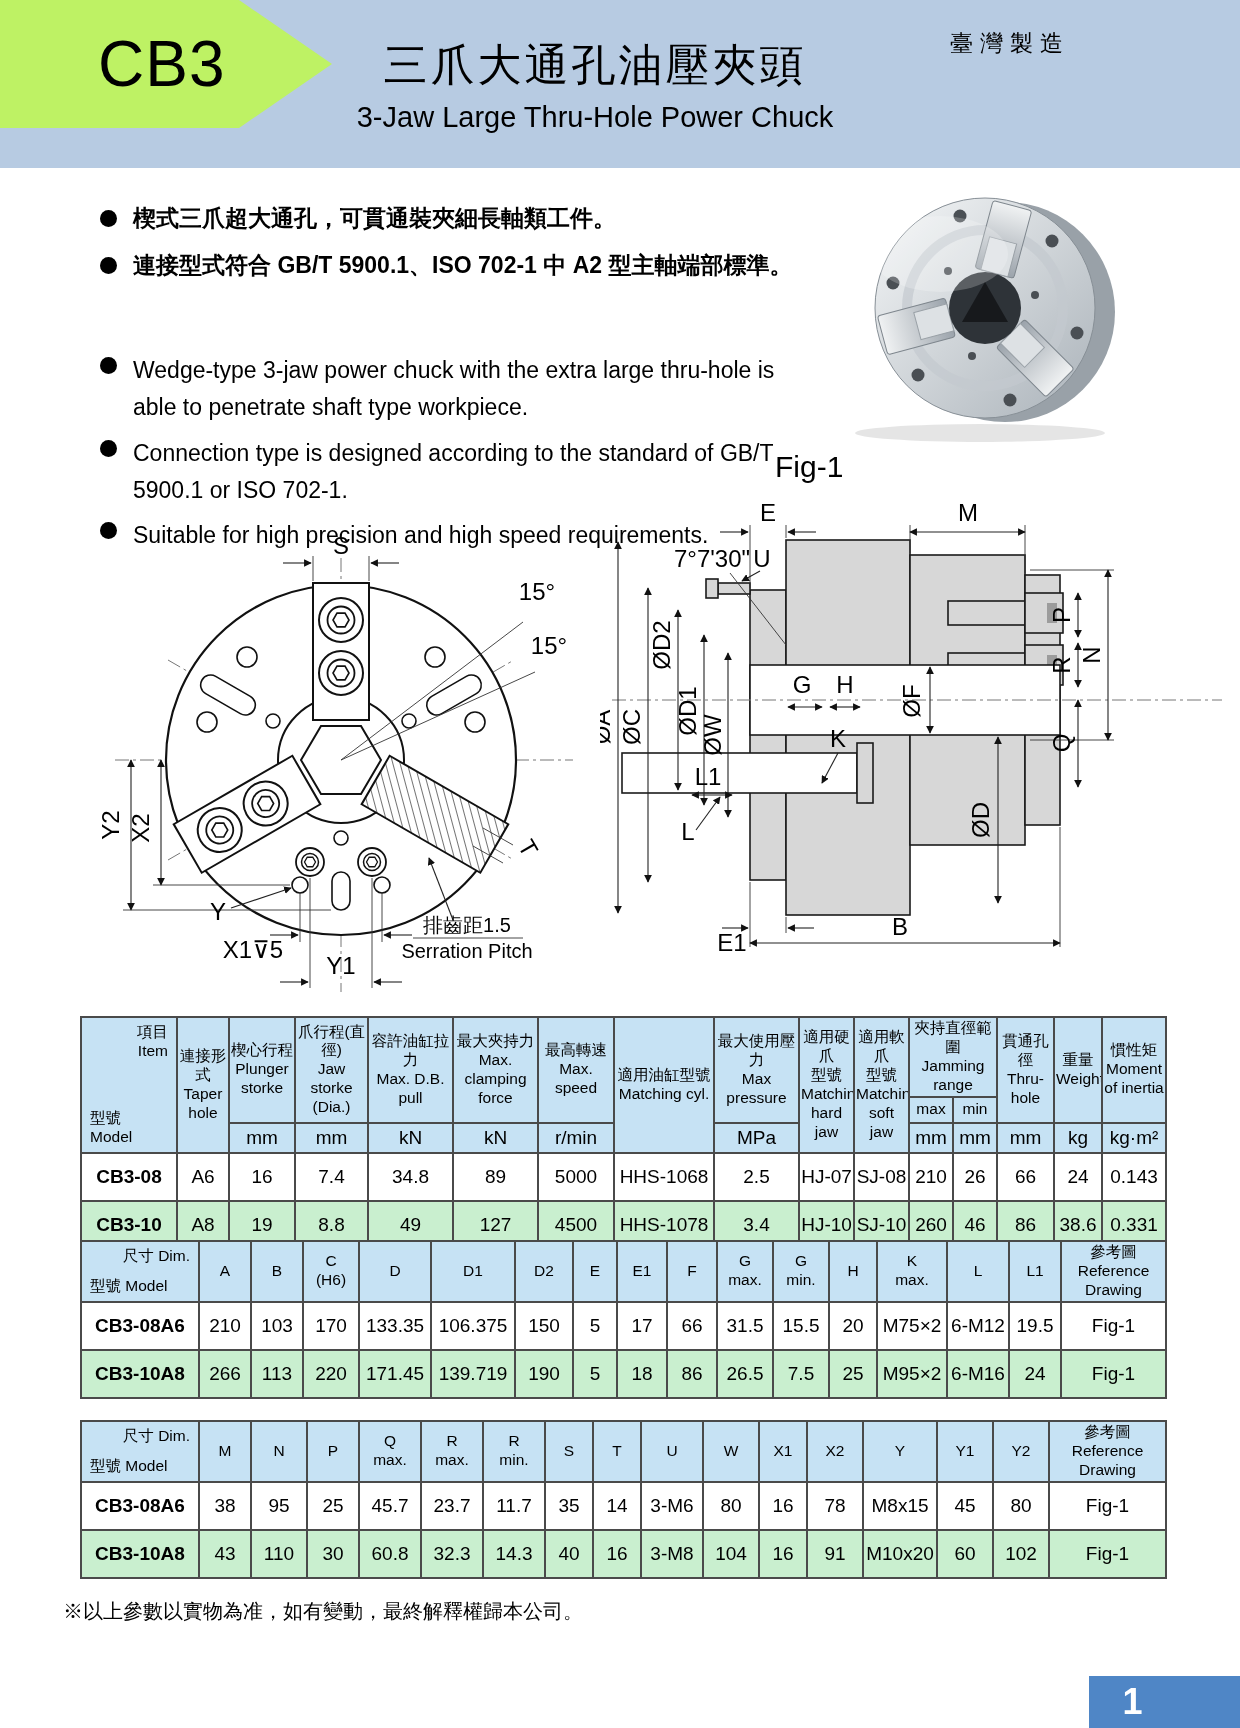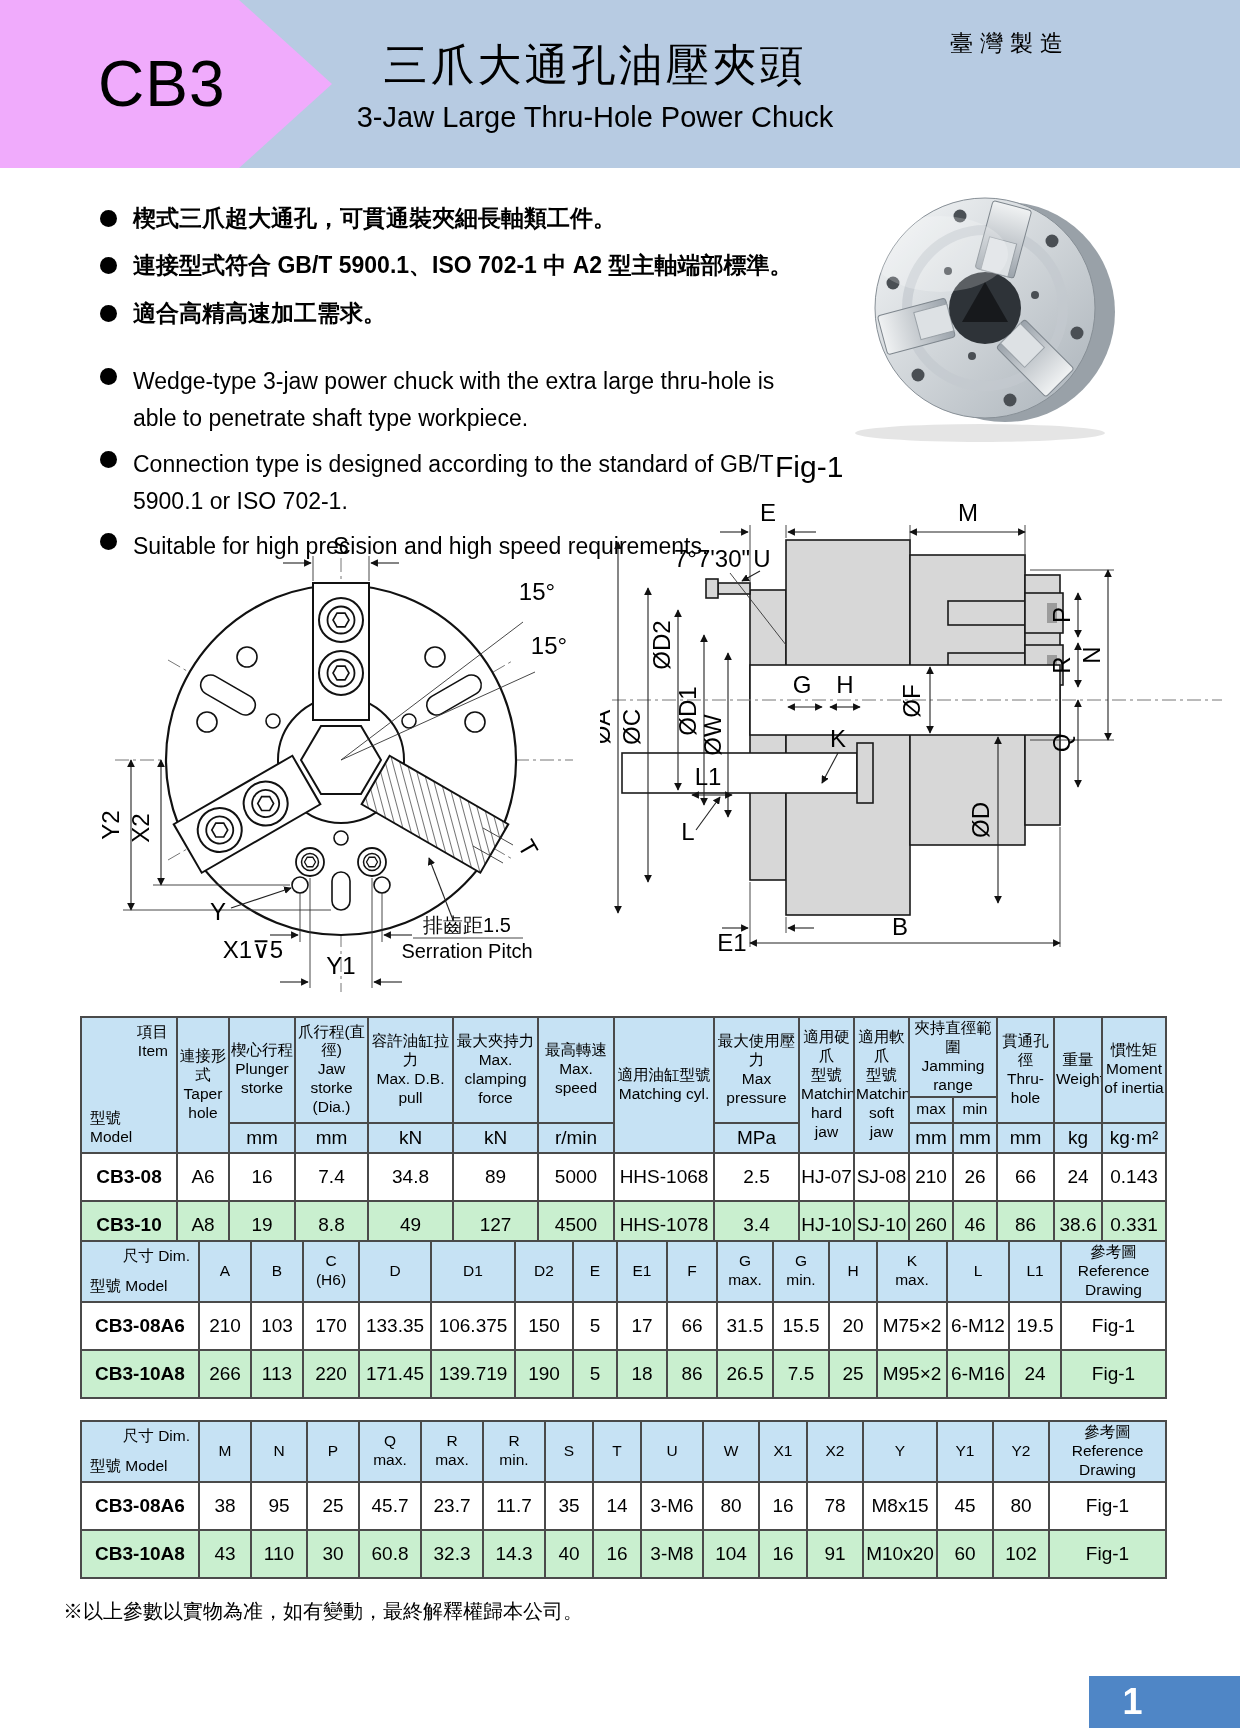--- a/index.html
+++ b/index.html
@@ -1,33 +1,33 @@
 <!DOCTYPE html>
 <html><head>
 <meta charset="utf-8">
 <style>
   html,body { margin:0; padding:0; background:#fff; }
   body { width:1240px; height:1728px; position:relative; font-family:"Liberation Sans", sans-serif; color:#000; }
   .page { position:absolute; inset:0; width:1240px; height:1728px; background:#fff; overflow:hidden; }
 
   
   .hdr { position:absolute; top:0; left:0; width:1240px; height:168px; background:#b7cbe2; }
-  .hdr-arrow { position:absolute; top:0; left:0; width:332px; height:168px; background:#f0abfc;
+  .hdr-arrow { position:absolute; top:0; left:0; width:332px; height:128px; background:#bef264;
     clip-path:polygon(0 0, 72% 0, 100% 50%, 72% 100%, 0 100%);
     display:flex; align-items:center; }
   .hdr-arrow span { font-size:64px; color:#000; padding-left:98px; letter-spacing:1px; }
   .hdr-titles { position:absolute; left:330px; top:36px; width:530px; text-align:center; }
   .hdr-titles h1 { margin:0; font-size:44px; font-weight:normal; letter-spacing:3px; }
   .hdr-titles h2 { margin:6px 0 0 0; font-size:29px; font-weight:normal; }
   .made-in { position:absolute; top:28px; right:170px; font-size:23px; letter-spacing:7px; }
 
   
   .features { position:absolute; left:100px; width:700px; list-style:none; margin:0; padding:0; }
   .features.zh { top:205px; }
-  .features.en { top:363px; }
+  .features.en { top:352px; }
   .features li { display:flex; gap:16px; font-size:23px; }
   .features.zh li { margin-bottom:21px; line-height:1.15;font-weight:bold; }
   .features.en li { margin-bottom:8px; line-height:1.62; }
   .dot { width:17px; height:17px; background:#000; border-radius:50%; flex:0 0 17px; margin-top:5px; }
 
   
   .figcap { position:absolute; left:775px; top:450px; font-size:30px; }
   .svgabs { position:absolute; }
   .photo { position:absolute; left:800px; top:188px; }
 
@@ -82,24 +82,20 @@
   </div>
 
   <ul class="features zh">
     <li>
         <span class="dot"></span>
         <span>楔式三爪超大通孔，可貫通裝夾細長軸類工件。</span>
       </li>
     <li>
         <span class="dot"></span>
         <span>連接型式符合 GB/T 5900.1、ISO 702-1 中 A2 型主軸端部標準。</span>
-      </li>
-    <li>
-        <span class="dot"></span>
-        <span>適合高精高速加工需求。</span>
       </li>
   </ul>
   <ul class="features en">
     <li>
         <span class="dot"></span>
         <span>Wedge-type 3-jaw power chuck with the extra large thru-hole is able to penetrate shaft type workpiece.</span>
       </li>
     <li>
         <span class="dot"></span>
         <span>Connection type is designed according to the standard of GB/T 5900.1 or ISO 702-1.</span>

